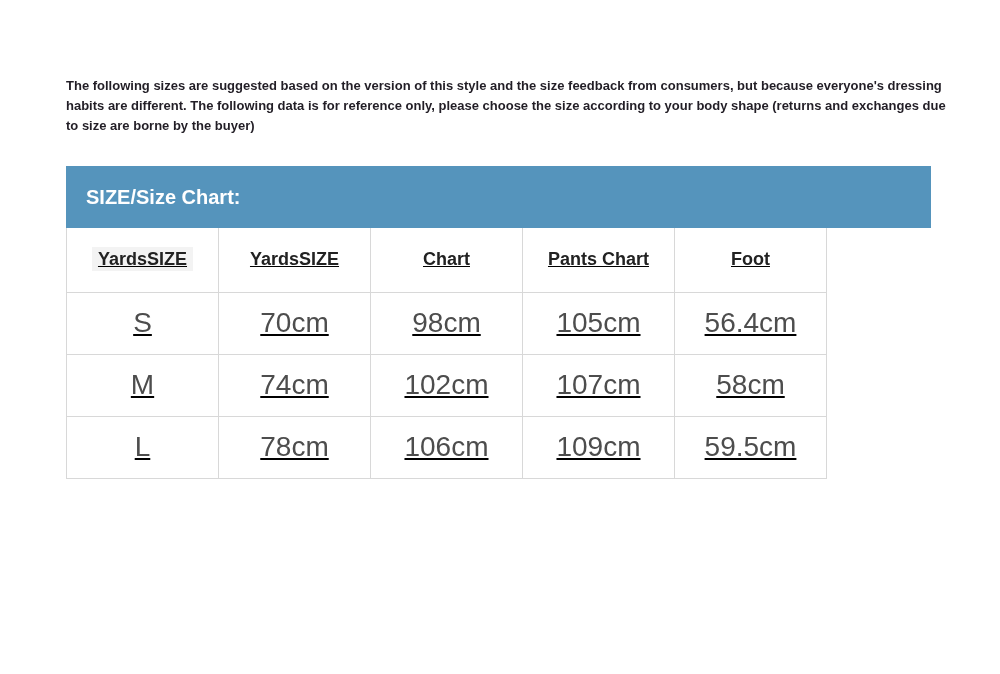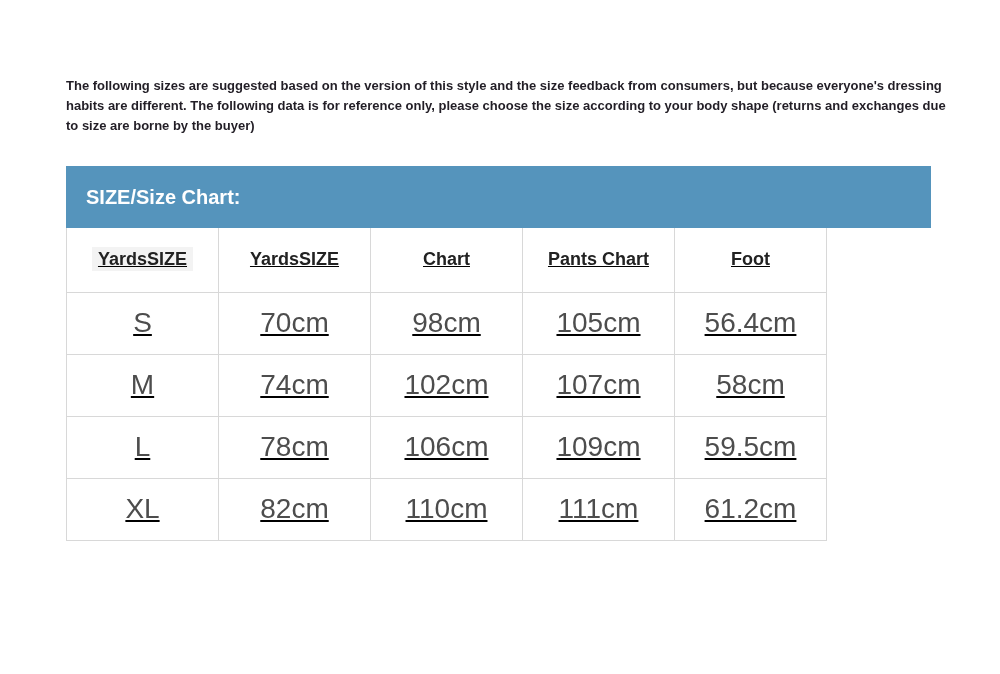--- a/index.html
+++ b/index.html
@@ -118,24 +118,17 @@
           <td>107cm</td>
           <td>58cm</td>
         </tr>
         <tr>
           <td>L</td>
           <td>78cm</td>
           <td>106cm</td>
           <td>109cm</td>
           <td>59.5cm</td>
         </tr>
-        <tr>
-          <td>XL</td>
-          <td>82cm</td>
-          <td>110cm</td>
-          <td>111cm</td>
-          <td>61.2cm</td>
-        </tr>
       </tbody>
     </table>
 
   </div>
 </div>
 
 </body></html>

